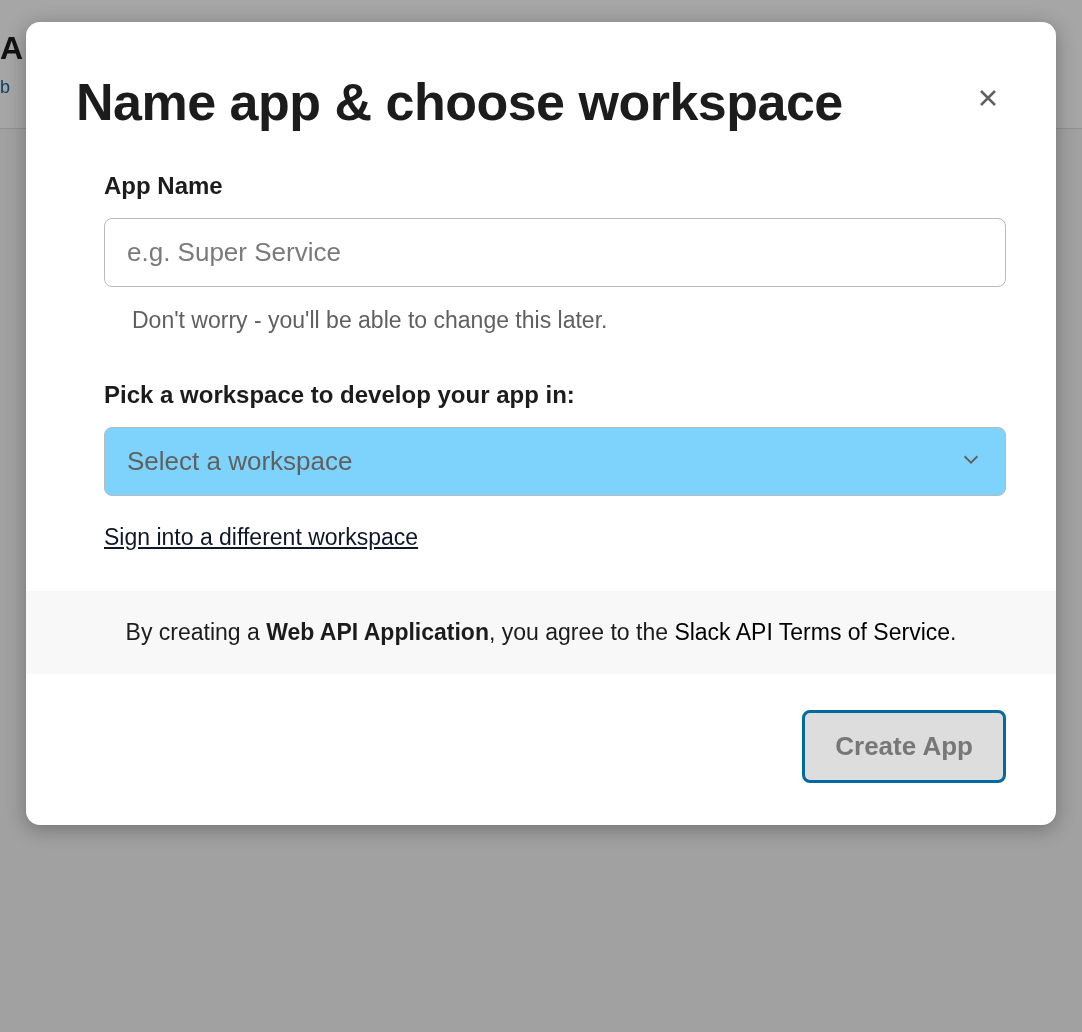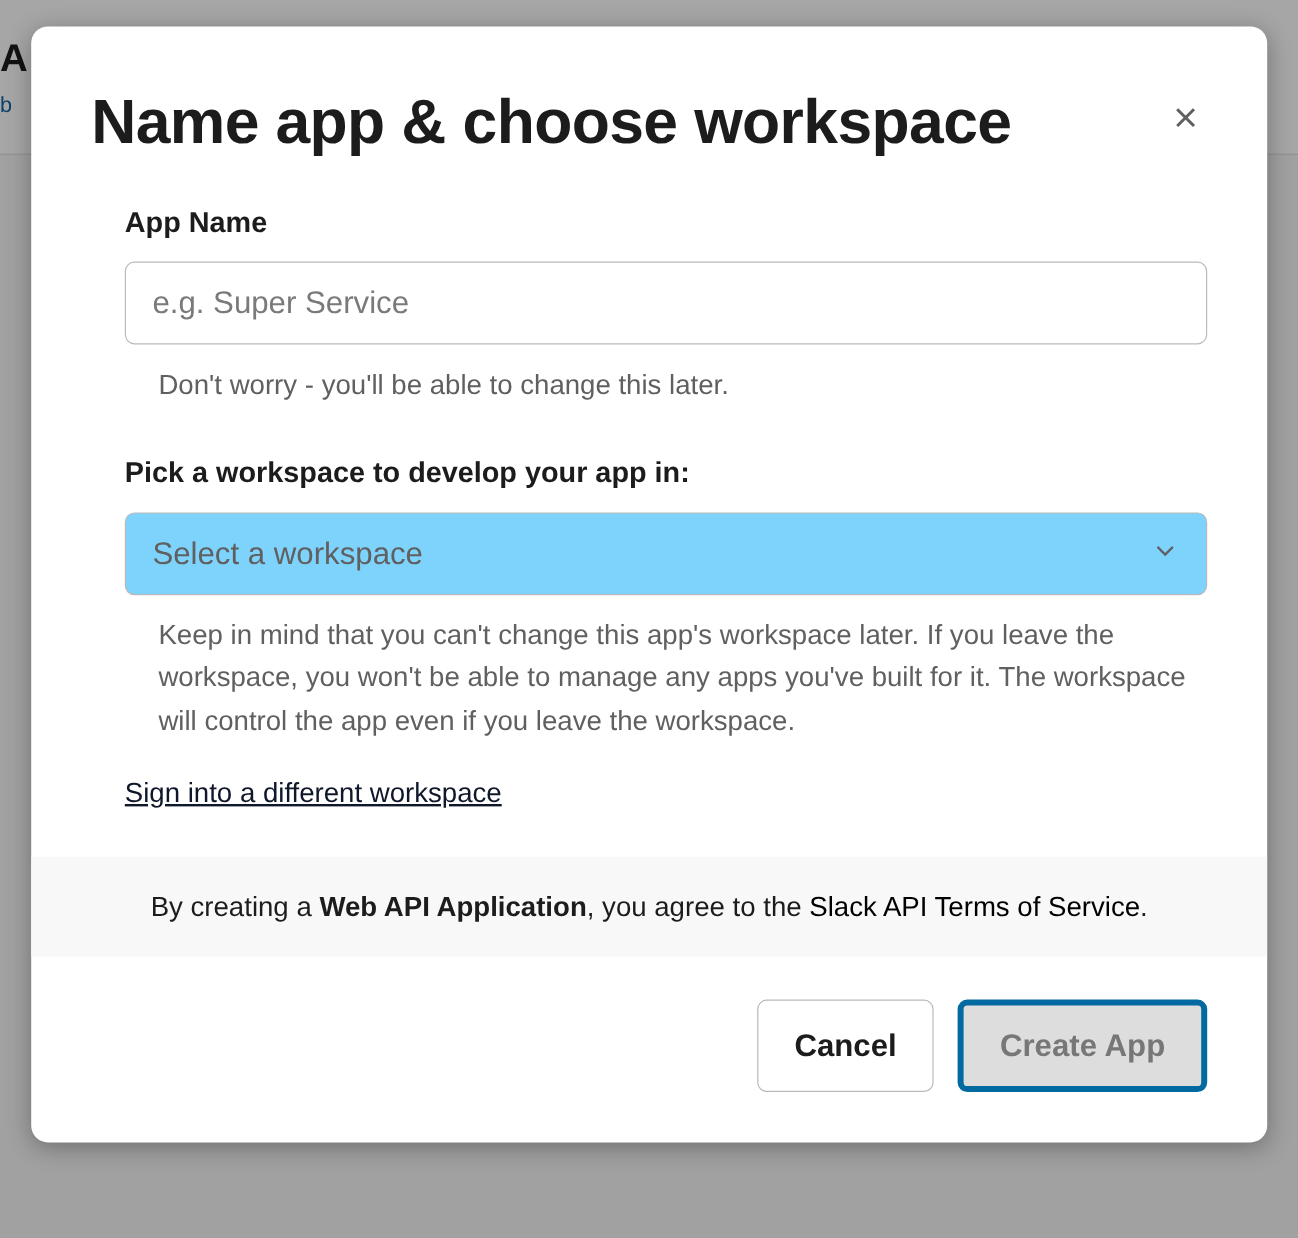--- a/index.html
+++ b/index.html
@@ -184,21 +184,21 @@
       cursor: pointer;
       font-family: inherit;
     }
     .btn-secondary {
       background: #fff;
       border: 1px solid #bbbabb;
       color: #1d1c1d;
     }
     .btn-primary-disabled {
       background: #dddddd;
-      border: 5px solid #0369a1;
+      border: 3px solid #0369a1;
       color: #777;
       cursor: not-allowed;
     }
   </style>
 </head>
 <body>
 
 <div class="background-page">
   <div class="bg-header">
     <div style="padding-left:0;">
@@ -233,29 +233,27 @@
       <div class="field-group" style="margin-bottom:10px;">
         <label class="field-label">Pick a workspace to develop your app in:</label>
         <div class="select-wrapper">
           <button class="select-input">Select a workspace</button>
           <span class="select-chevron">
             <svg viewBox="0 0 24 24">
                 <path d="M5 9 L12 16 L19 9"></path>
               </svg>
           </span>
         </div>
-        <p class="help-text">Keep in mind that you can't change this app's workspace later. If you leave the workspace, you won't be able to manage any apps you've built for it. The workspace will control the app even if you leave the workspace.</p>
         <a class="link-underline">Sign into a different workspace</a>
       </div>
 
     </div>
 
     <div class="terms-banner">
       <span>By creating a </span><span class="bold">Web API Application</span><span>, you agree to the </span><span class="link">Slack API Terms of Service</span><span>.</span>
     </div>
 
     <div class="modal-footer">
-      <button class="btn btn-secondary">Cancel</button>
       <button class="btn btn-primary-disabled">Create App</button>
     </div>
 
   </div>
 </div>
 
 </body></html>

